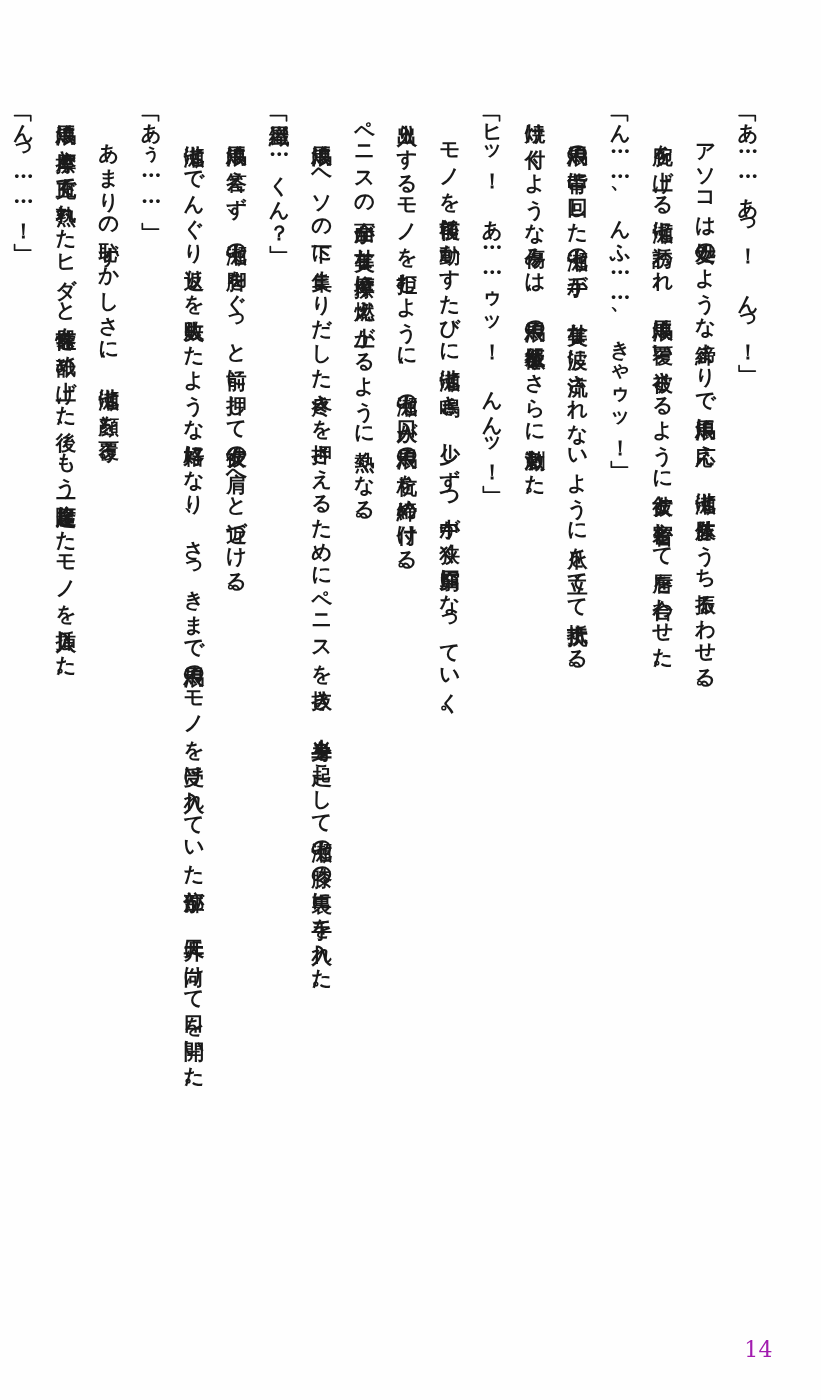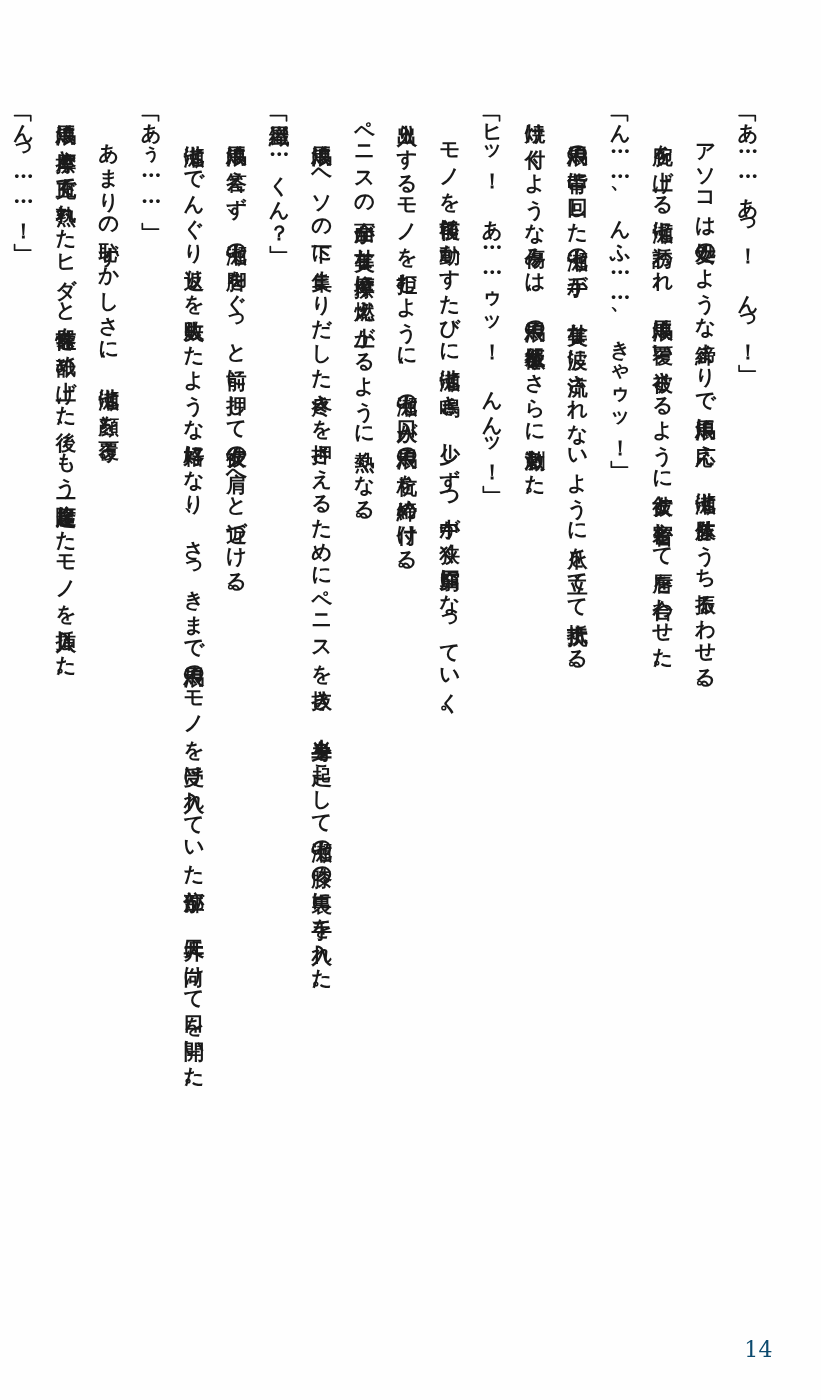--- a/index.html
+++ b/index.html
@@ -55,21 +55,21 @@
   .para.noindent {
     text-indent: 0;
   }
 
   .page-number {
     position: absolute;
     right: 48px;
     bottom: 38px;
     font-size: 22px;
     font-family: "DejaVu Serif", "Liberation Serif", serif;
-    color: #0c4a6e;
+    color: #a21caf;
     letter-spacing: 0.02em;
   }
 </style>
 </head>
 <body>
 
 <div class="page">
 
   <div class="text-block">
     <div class="para dialogue">「あ……あっ！ んっ！」</div>

